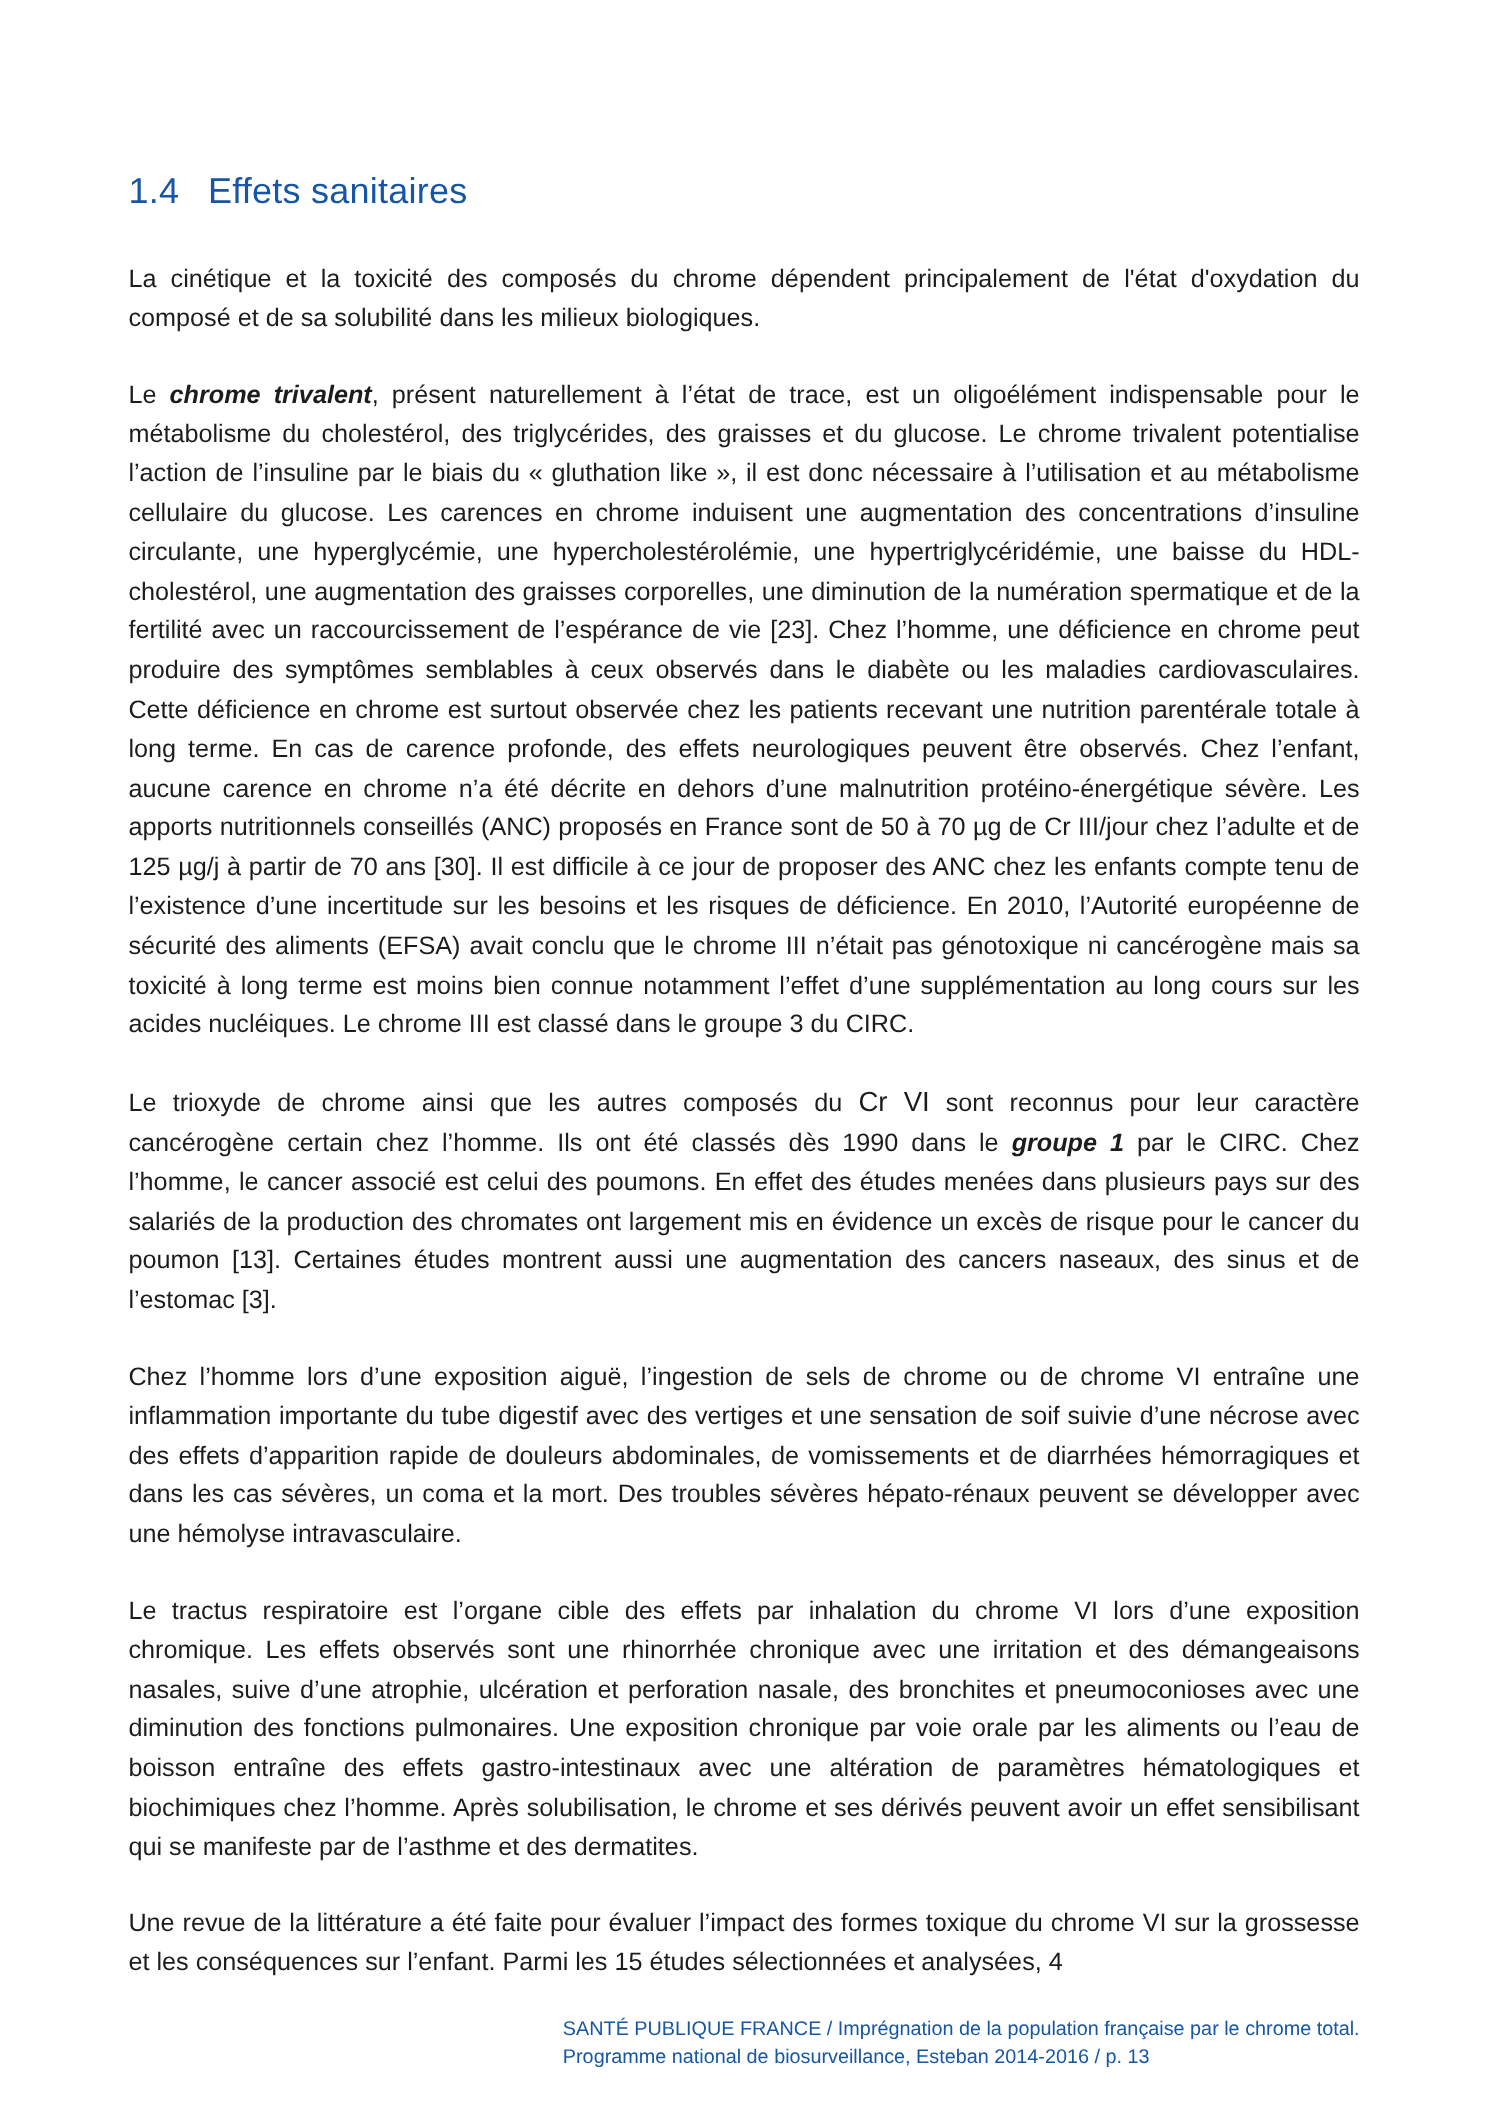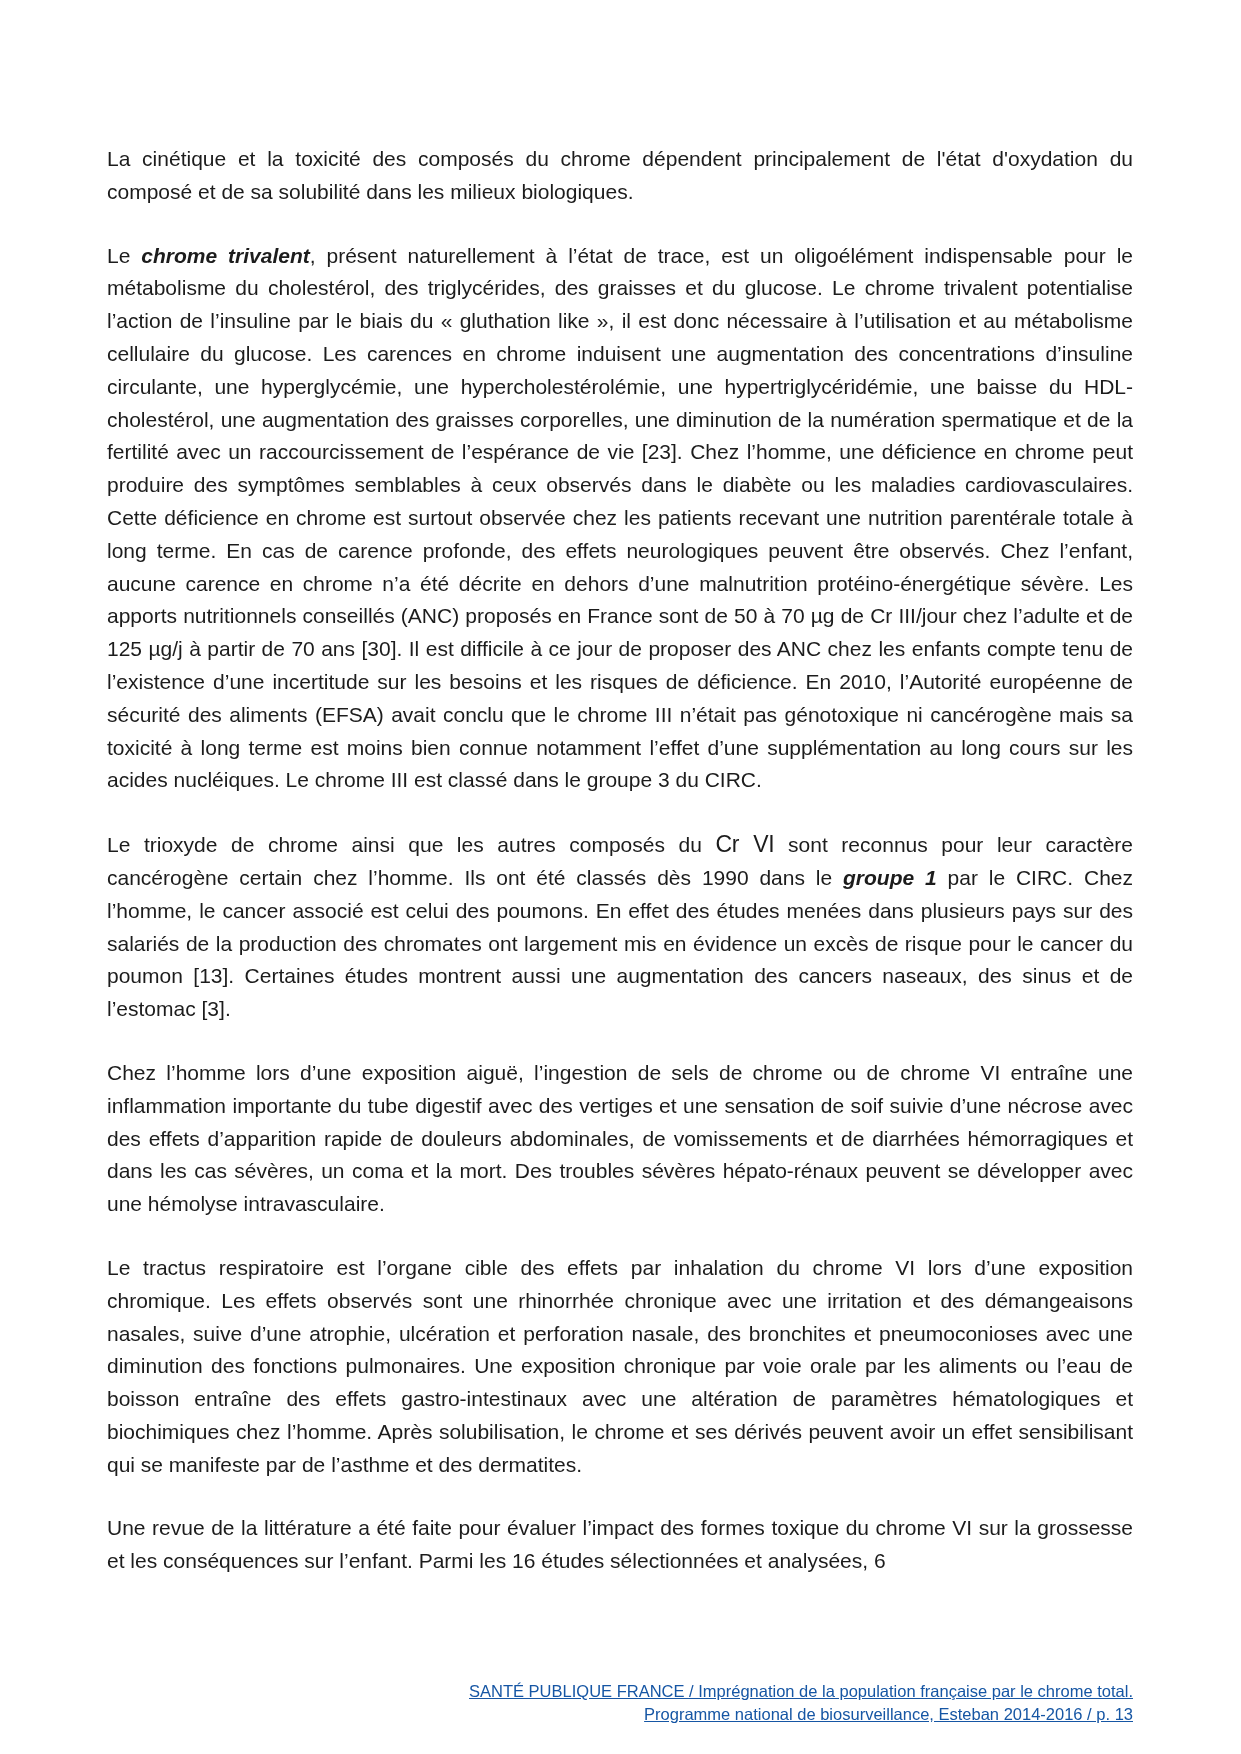--- a/index.html
+++ b/index.html
@@ -45,38 +45,39 @@
     text-align: justify;
     color: var(--ink);
   }
   .seg-normal { font-weight: 400; }
   .seg-bold { font-weight: 700; font-style: italic; }
   .seg-cond { font-size: 23px; letter-spacing: -0.2px; }
   .footer {
     position: absolute;
     right: 108px;
     bottom: 28px;
-    text-align: right;
     color: var(--accent);
     font-size: 16.5px;
     line-height: 23px;
     white-space: nowrap;
-    text-decoration: underline;
   }
 </style>
 </head>
 <body>
 
 <div class="content">
+  <h1 class="heading">
+    <span class="num">1.4</span><span>Effets sanitaires</span>
+  </h1>
   <div>
       <p class="para"><span class="seg-normal">La cinétique et la toxicité des composés du chrome dépendent principalement de l'état d'oxydation du composé et de sa solubilité dans les milieux biologiques.</span></p>
       <p class="para"><span class="seg-normal">Le </span><span class="seg-bold">chrome trivalent</span><span class="seg-normal">, présent naturellement à l’état de trace, est un oligoélément indispensable pour le métabolisme du cholestérol, des triglycérides, des graisses et du glucose. Le chrome trivalent potentialise l’action de l’insuline par le biais du « gluthation like », il est donc nécessaire à l’utilisation et au métabolisme cellulaire du glucose. Les carences en chrome induisent une augmentation des concentrations d’insuline circulante, une hyperglycémie, une hypercholestérolémie, une hypertriglycéridémie, une baisse du HDL-cholestérol, une augmentation des graisses corporelles, une diminution de la numération spermatique et de la fertilité avec un raccourcissement de l’espérance de vie [23]. Chez l’homme, une déficience en chrome peut produire des symptômes semblables à ceux observés dans le diabète ou les maladies cardiovasculaires. Cette déficience en chrome est surtout observée chez les patients recevant une nutrition parentérale totale à long terme. En cas de carence profonde, des effets neurologiques peuvent être observés. Chez l’enfant, aucune carence en chrome n’a été décrite en dehors d’une malnutrition protéino-énergétique sévère. Les apports nutritionnels conseillés (ANC) proposés en France sont de 50 à 70 µg de Cr III/jour chez l’adulte et de 125 µg/j à partir de 70 ans [30]. Il est difficile à ce jour de proposer des ANC chez les enfants compte tenu de l’existence d’une incertitude sur les besoins et les risques de déficience. En 2010, l’Autorité européenne de sécurité des aliments (EFSA) avait conclu que le chrome III n’était pas génotoxique ni cancérogène mais sa toxicité à long terme est moins bien connue notamment l’effet d’une supplémentation au long cours sur les acides nucléiques. Le chrome III est classé dans le groupe 3 du CIRC.</span></p>
       <p class="para"><span class="seg-normal">Le trioxyde de chrome ainsi que les autres composés du </span><span class="seg-cond">Cr VI</span><span class="seg-normal"> sont reconnus pour leur caractère cancérogène certain chez l’homme. Ils ont été classés dès 1990 dans le </span><span class="seg-bold">groupe 1</span><span class="seg-normal"> par le CIRC. Chez l’homme, le cancer associé est celui des poumons. En effet des études menées dans plusieurs pays sur des salariés de la production des chromates ont largement mis en évidence un excès de risque pour le cancer du poumon [13]. Certaines études montrent aussi une augmentation des cancers naseaux, des sinus et de l’estomac [3].</span></p>
       <p class="para"><span class="seg-normal">Chez l’homme lors d’une exposition aiguë, l’ingestion de sels de chrome ou de chrome VI entraîne une inflammation importante du tube digestif avec des vertiges et une sensation de soif suivie d’une nécrose avec des effets d’apparition rapide de douleurs abdominales, de vomissements et de diarrhées hémorragiques et dans les cas sévères, un coma et la mort. Des troubles sévères hépato-rénaux peuvent se développer avec une hémolyse intravasculaire.</span></p>
       <p class="para"><span class="seg-normal">Le tractus respiratoire est l’organe cible des effets par inhalation du chrome VI lors d’une exposition chromique. Les effets observés sont une rhinorrhée chronique avec une irritation et des démangeaisons nasales, suive d’une atrophie, ulcération et perforation nasale, des bronchites et pneumoconioses avec une diminution des fonctions pulmonaires. Une exposition chronique par voie orale par les aliments ou l’eau de boisson entraîne des effets gastro-intestinaux avec une altération de paramètres hématologiques et biochimiques chez l’homme. Après solubilisation, le chrome et ses dérivés peuvent avoir un effet sensibilisant qui se manifeste par de l’asthme et des dermatites.</span></p>
-      <p class="para"><span class="seg-normal">Une revue de la littérature a été faite pour évaluer l’impact des formes toxique du chrome VI sur la grossesse et les conséquences sur l’enfant. Parmi les 16 études sélectionnées et analysées, 6</span></p>
+      <p class="para"><span class="seg-normal">Une revue de la littérature a été faite pour évaluer l’impact des formes toxique du chrome VI sur la grossesse et les conséquences sur l’enfant. Parmi les 15 études sélectionnées et analysées, 4</span></p>
     </div>
 </div>
 
 <div class="footer">
   <div>SANTÉ PUBLIQUE FRANCE / Imprégnation de la population française par le chrome total.</div>
   <div>Programme national de biosurveillance, Esteban 2014-2016 / p. 13</div>
 </div>
 
 </body></html>

